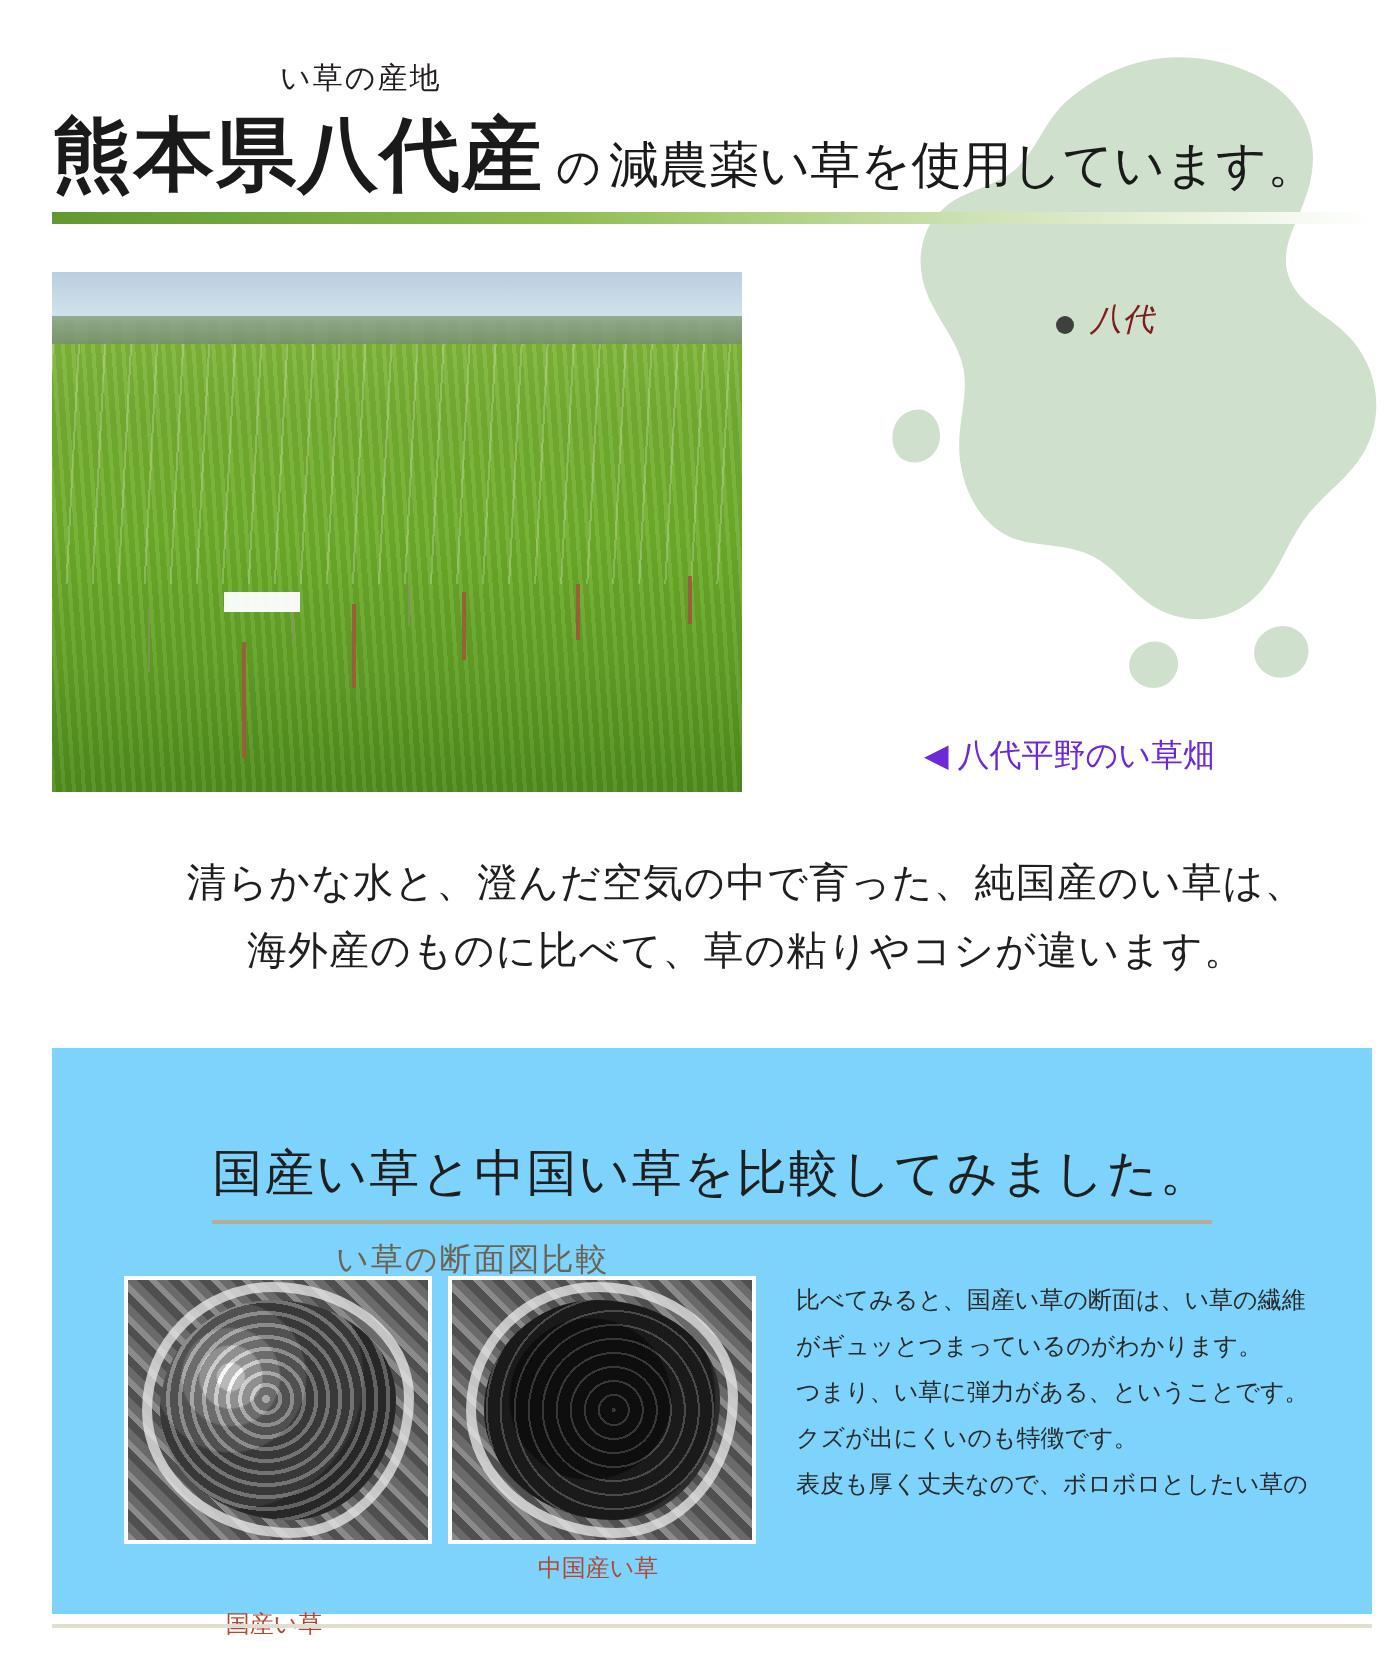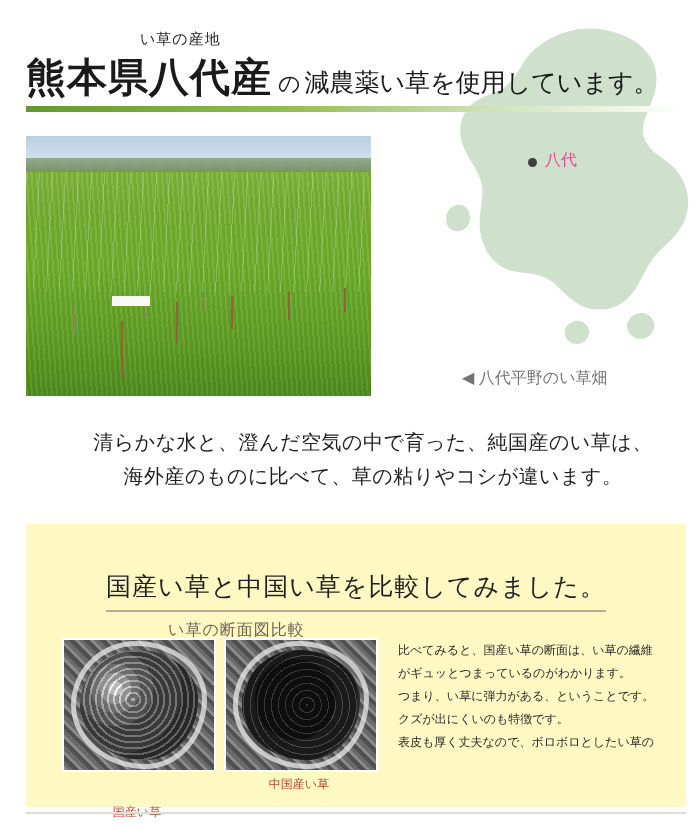--- a/index.html
+++ b/index.html
@@ -74,37 +74,37 @@
   .pole.thin{width:1px;background:#8e8f6a;opacity:.7;}
   .pole.t1{left:48px;top:168px;height:32px;}
   .pole.t2{left:120px;top:160px;height:26px;}
   .pole.t3{left:178px;top:155px;height:22px;}
   .photo-notch{position:absolute;left:86px;top:160px;width:38px;height:10px;
     background:#ffffff;opacity:.95;}
 
   
   .pin-dot{position:absolute;left:528px;top:158px;width:9px;height:9px;border-radius:50%;
     background:#3f3f3f;z-index:4;}
-  .pin-label{position:absolute;left:545px;top:150px;font-size:16px;color:#ec4899;z-index:4;}
+  .pin-label{position:absolute;left:545px;top:150px;font-size:16px;color:#7f1d1d;z-index:4;font-style:italic;}
   .photo-caption{
-    position:absolute;left:462px;top:368px;font-size:16px;color:#737373;z-index:4;
+    position:absolute;left:462px;top:368px;font-size:16px;color:#6d28d9;z-index:4;
     white-space:nowrap;
   }
 
   .lead{
     position:absolute;left:0;top:425px;width:700px;text-align:center;z-index:4;
     font-family:"Liberation Serif","DejaVu Serif",serif;
     padding-left:23px;
   }
   .lead div{font-size:20px;line-height:34px;color:#1f1f1f;letter-spacing:.5px;}
 
   
   .compare{
     position:absolute;left:26px;top:524px;width:660px;height:283px;
-    background:#fef9c3;
+    background:#7dd3fc;
   }
   .compare-title-wrap{
     position:absolute;left:55px;top:46px;width:550px;text-align:center;
   }
   .compare-title{
     font-size:25px;color:#1f1f1f;letter-spacing:1px;
     font-family:"Liberation Serif","DejaVu Serif",serif;
     display:inline-block;padding-bottom:7px;border-bottom:2px solid #b9ab92;
   }
   .sem-label{

